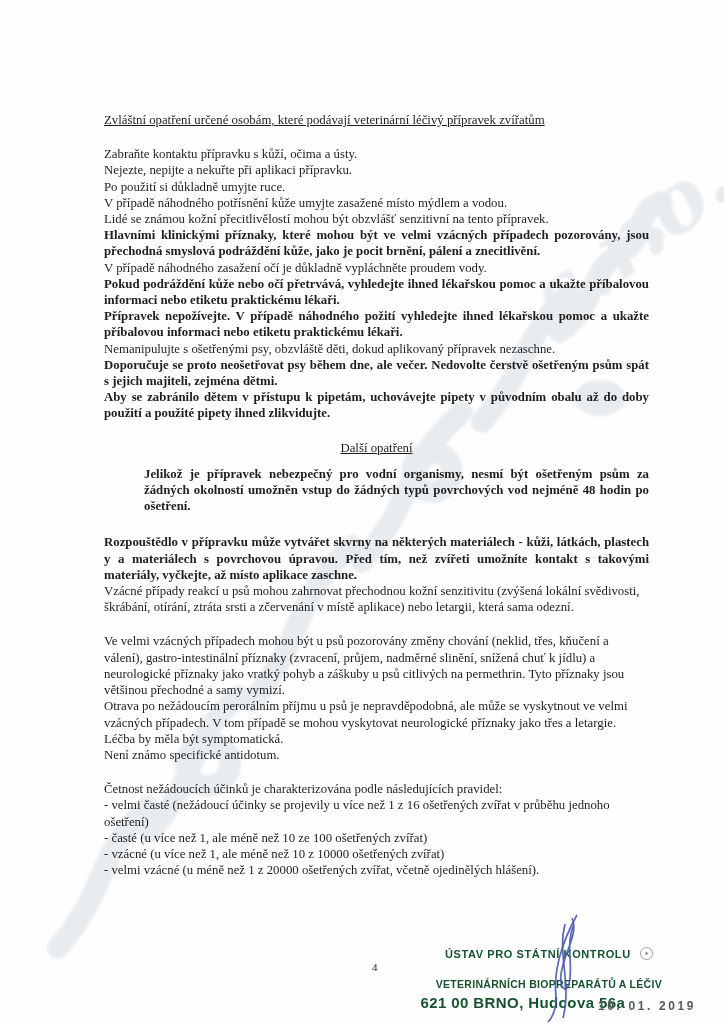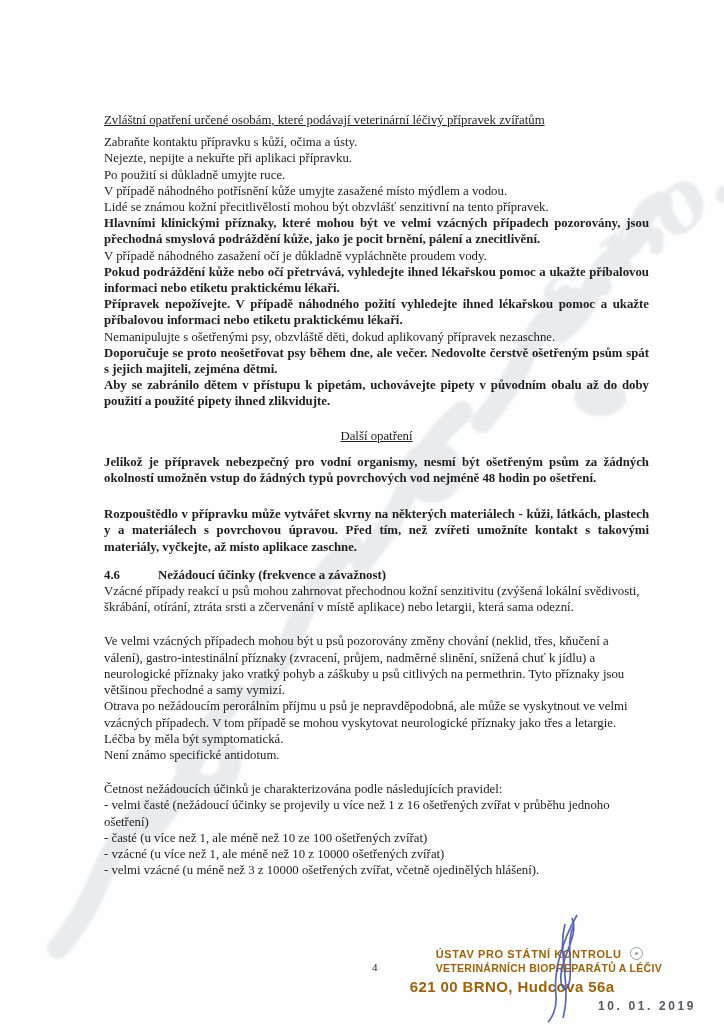--- a/index.html
+++ b/index.html
@@ -21,25 +21,25 @@
   .blk{margin:0;}
   .u-heading{text-decoration:underline;}
   .just{text-align:justify;font-weight:bold;}
   .section-heading{font-weight:bold;}
   .sec-num{display:inline-block;width:54px;}
   .page-number{
     position:absolute;left:372px;top:961px;z-index:2;
     font-size:11px;font-family:"Liberation Serif",serif;color:#222;
   }
   .footer-stamp{
-    position:absolute;right:62px;top:947px;z-index:2;text-align:left;
-    font-family:"Liberation Sans",sans-serif;color:#a16207;white-space:nowrap;
+    position:absolute;right:62px;top:947px;z-index:2;text-align:center;
+    font-family:"Liberation Sans",sans-serif;color:#14532d;white-space:nowrap;
   }
   .stamp-line1{font-size:11px;font-weight:700;letter-spacing:.6px;}
-  .stamp-line2{font-size:10.5px;font-weight:700;letter-spacing:.3px;margin-top:2px;}
+  .stamp-line2{font-size:10.5px;font-weight:700;letter-spacing:.3px;margin-top:18px;}
   .stamp-line3{font-size:15px;font-weight:700;letter-spacing:.4px;margin-top:4px;transform:translateX(-26px);}
   .stamp-emblem{
     display:inline-block;width:11px;height:11px;border:1.3px solid #99a0a7;
     border-radius:50%;margin-left:9px;vertical-align:-2px;
     background:radial-gradient(circle,#99a0a7 16%,rgba(0,0,0,0) 20%);
   }
   .stamp-date{
     position:absolute;right:28px;top:999px;z-index:2;
     font-family:"Liberation Sans",sans-serif;font-weight:700;font-size:12px;
     letter-spacing:2.6px;color:#55585e;transform:scaleY(1.06);
@@ -68,45 +68,44 @@
     </g>
     <defs>
       <filter id="wmblur">
           <feGaussianBlur stdDeviation="1.2"></feGaussianBlur>
         </filter>
     </defs>
   </svg>
 
   <div class="content">
       <div class="blk u-heading">Zvláštní opatření určené osobám, které podávají veterinární léčivý přípravek zvířatům</div>
-      <div class="blk para" style="margin-top: 6px;">Zabraňte kontaktu přípravku s kůží, očima a ústy.</div>
+      <div class="blk para" style="margin-top: 18px;">Zabraňte kontaktu přípravku s kůží, očima a ústy.</div>
       <div class="blk para">Nejezte, nepijte a nekuřte při aplikaci přípravku.</div>
       <div class="blk para">Po použití si důkladně umyjte ruce.</div>
       <div class="blk para">V případě náhodného potřísnění kůže umyjte zasažené místo mýdlem a vodou.</div>
       <div class="blk para">Lidé se známou kožní přecitlivělostí mohou být obzvlášť senzitivní na tento přípravek.</div>
       <div class="blk para just">Hlavními klinickými příznaky, které mohou být ve velmi vzácných případech pozorovány, jsou přechodná smyslová podráždění kůže, jako je pocit brnění, pálení a znecitlivění.</div>
       <div class="blk para">V případě náhodného zasažení očí je důkladně vypláchněte proudem vody.</div>
       <div class="blk para just">Pokud podráždění kůže nebo očí přetrvává, vyhledejte ihned lékařskou pomoc a ukažte příbalovou informaci nebo etiketu praktickému lékaři.</div>
       <div class="blk para just">Přípravek nepožívejte. V případě náhodného požití vyhledejte ihned lékařskou pomoc a ukažte příbalovou informaci nebo etiketu praktickému lékaři.</div>
       <div class="blk para">Nemanipulujte s ošetřenými psy, obzvláště děti, dokud aplikovaný přípravek nezaschne.</div>
       <div class="blk para just">Doporučuje se proto neošetřovat psy během dne, ale večer. Nedovolte čerstvě ošetřeným psům spát s jejich majiteli, zejména dětmi.</div>
       <div class="blk para just">Aby se zabránilo dětem v přístupu k pipetám, uchovávejte pipety v původním obalu až do doby použití a použité pipety ihned zlikvidujte.</div>
       <div class="blk u-heading" style="margin-top: 18px; text-align: center;">Další opatření</div>
-      <div class="blk para just" style="margin-top: 10px;">Jelikož je přípravek nebezpečný pro vodní organismy, nesmí být ošetřeným psům za žádných okolností umožněn vstup do žádných typů povrchových vod nejméně 48 hodin po ošetření.</div>
+      <div class="blk para just" style="margin-top: 10px; margin-left: 40px;">Jelikož je přípravek nebezpečný pro vodní organismy, nesmí být ošetřeným psům za žádných okolností umožněn vstup do žádných typů povrchových vod nejméně 48 hodin po ošetření.</div>
       <div class="blk para just" style="margin-top: 20px;">Rozpouštědlo v přípravku může vytvářet skvrny na některých materiálech - kůži, látkách, plastech y a materiálech s povrchovou úpravou. Před tím, než zvířeti umožníte kontakt s takovými materiály, vyčkejte, až místo aplikace zaschne.</div>
-      <div class="blk section-heading" style="margin-top: 12px;"><span class="sec-num">4.6</span><span>Nežádoucí účinky (frekvence a závažnost)</span></div>
       <div class="blk para">Vzácné případy reakcí u psů mohou zahrnovat přechodnou kožní senzitivitu (zvýšená lokální svědivosti, škrábání, otírání, ztráta srsti a zčervenání v místě aplikace) nebo letargii, která sama odezní.</div>
       <div class="blk para" style="margin-top: 18px;">Ve velmi vzácných případech mohou být u psů pozorovány změny chování (neklid, třes, kňučení a válení), gastro-intestinální příznaky (zvracení, průjem, nadměrné slinění, snížená chuť k jídlu) a neurologické příznaky jako vratký pohyb a záškuby u psů citlivých na permethrin. Tyto příznaky jsou většinou přechodné a samy vymizí.</div>
       <div class="blk para" style="margin-top: 0;">Otrava po nežádoucím perorálním příjmu u psů je nepravděpodobná, ale může se vyskytnout ve velmi vzácných případech. V tom případě se mohou vyskytovat neurologické příznaky jako třes a letargie. Léčba by měla být symptomatická.</div>
       <div class="blk para">Není známo specifické antidotum.</div>
       <div class="blk para" style="margin-top: 18px;">Četnost nežádoucích účinků je charakterizována podle následujících pravidel:</div>
       <div class="blk para">- velmi časté (nežádoucí účinky se projevily u více než 1 z 16 ošetřených zvířat v průběhu jednoho ošetření)</div>
       <div class="blk para">- časté (u více než 1, ale méně než 10 ze 100 ošetřených zvířat)</div>
       <div class="blk para">- vzácné (u více než 1, ale méně než 10 z 10000 ošetřených zvířat)</div>
-      <div class="blk para">- velmi vzácné (u méně než 3 z 10000 ošetřených zvířat, včetně ojedinělých hlášení).</div>
+      <div class="blk para">- velmi vzácné (u méně než 1 z 20000 ošetřených zvířat, včetně ojedinělých hlášení).</div>
     </div>
 
   <div class="page-number">4</div>
 
   <div class="footer-stamp">
     <div class="stamp-line1">
       <span>ÚSTAV PRO STÁTNÍ KONTROLU</span><span class="stamp-emblem"></span>
     </div>
     <div class="stamp-line2">VETERINÁRNÍCH BIOPREPARÁTŮ A LÉČIV</div>
     <div class="stamp-line3">621 00 BRNO, Hudcova 56a</div>

